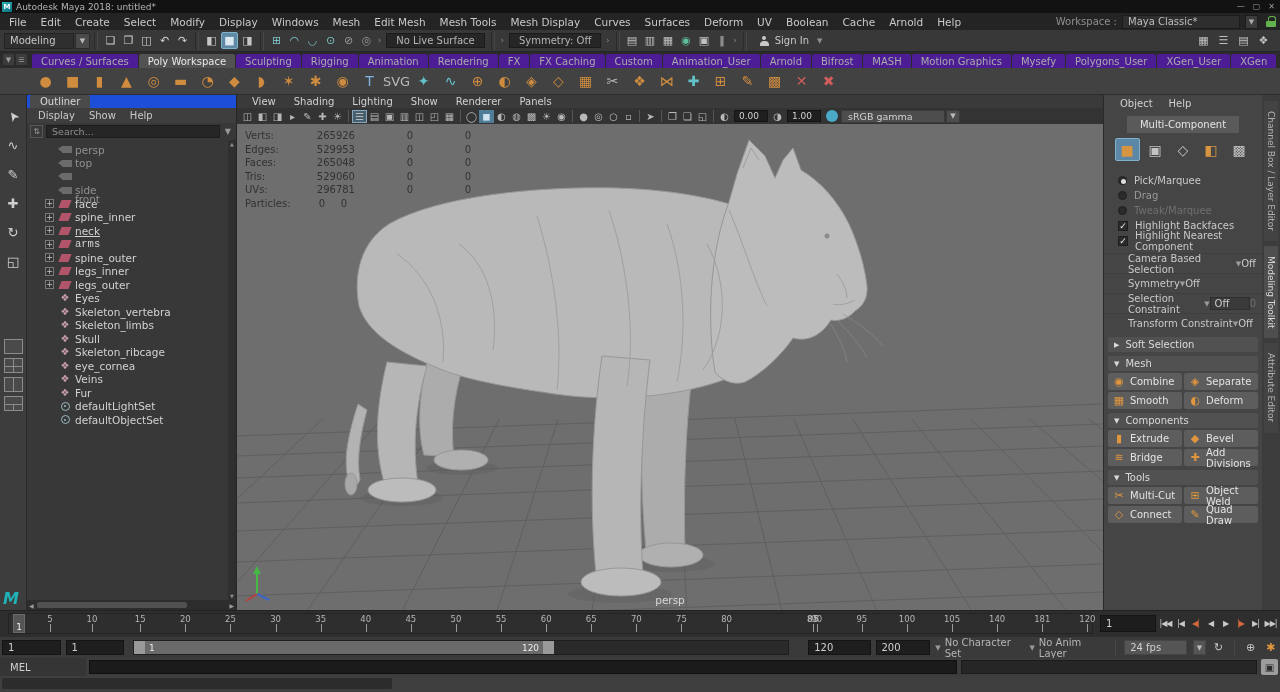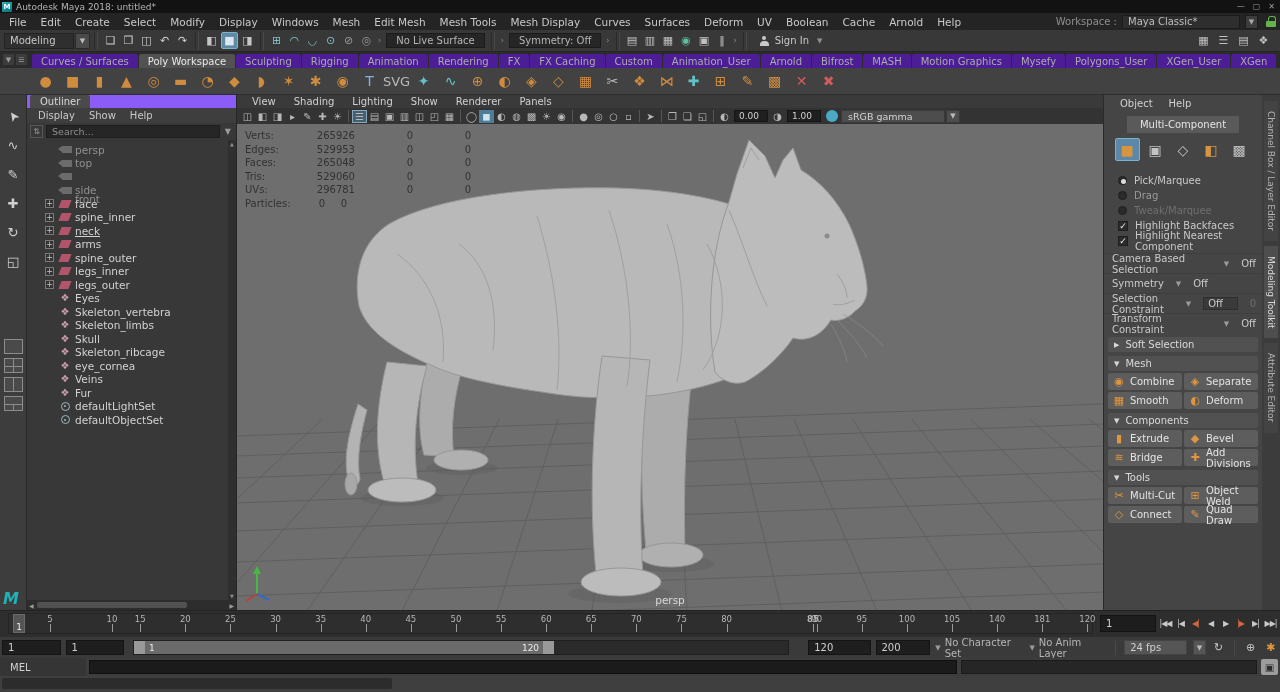--- a/index.html
+++ b/index.html
@@ -54,21 +54,21 @@
   .tb-icon{width:19px;height:19px;color:#cfcfcf;font-size:13px;display:flex;align-items:center;justify-content:center}
   #layoutbtns{margin-top:58px;display:flex;flex-direction:column;gap:4px}
   .layout-btn{width:19px;height:15px;border:1px solid #8c8c8c;background:#4a4a4a;position:relative}
   .layout-btn .h{position:absolute;left:0;right:0;top:50%;height:1px;background:#8c8c8c}
   .layout-btn .v{position:absolute;top:0;bottom:0;left:50%;width:1px;background:#8c8c8c}
   .layout-btn .v2{position:absolute;top:50%;bottom:0;left:50%;width:1px;background:#8c8c8c}
   #maya-logo{position:absolute;left:3px;bottom:84px;font-size:16px;font-weight:bold;font-style:italic;color:#1fb2b7}
 
   
   #outliner{left:27px;top:95px;width:210px;height:515px;background:#383838;border-right:1px solid #262626;display:flex;flex-direction:column}
-  .ol-tabrow{height:13px;background:#8b5cf6;display:flex;align-items:flex-start}
+  .ol-tabrow{height:13px;background:#1d4ed8;display:flex;align-items:flex-start}
   .ol-tab{background:#4a4a4a;color:#d8d8d8;font-size:10px;padding:0 10px;height:13px;line-height:13px;border-radius:2px 2px 0 0;margin-left:3px}
   .ol-menus{height:15px;background:#3e3e3e;display:flex;align-items:center;font-size:10px;color:#c9c9c9;padding-left:4px}
   .ol-menus div{padding:0 7px}
   .ol-search{height:17px;display:flex;align-items:center;padding:1px 3px;gap:3px}
   .ol-sort{width:13px;height:13px;border:1px solid #575757;color:#9a9a9a;font-size:8px;display:flex;align-items:center;justify-content:center}
   .ol-input{flex:1;height:13px;background:#262626;border:1px solid #1d1d1d;color:#8f8f8f;font-size:9.5px;display:flex;align-items:center;padding:0 5px}
   .ol-arrow{color:#9a9a9a;font-size:8px;padding:0 2px}
   #ol-list{flex:1;position:relative;padding-top:3px;overflow:hidden;font-size:10.5px;color:#d2d2d2}
   .ol-row{height:13.5px;display:flex;align-items:center;padding-left:18px}
   .ol-exp{width:9px;height:9px;border:1px solid #7a7a7a;background:#333;color:#c5c5c5;font-size:8px;line-height:7px;text-align:center;margin-right:4px;flex:none}
@@ -117,21 +117,21 @@
   .tk-modes{display:flex;gap:3px;justify-content:center;margin-bottom:12px}
   .tk-mode{width:25px;height:23px;display:flex;align-items:center;justify-content:center;font-size:14px;color:#d79441;border:1px solid transparent;border-radius:2px}
   .tk-mode.active{background:#5d87a6;border:1px solid #7fb2cc}
   .tk-mode.dim{color:#c3c3c3}
   .tk-radio,.tk-check{display:flex;align-items:center;gap:7px;height:15px;padding-left:14px;color:#c9c9c9}
   .radio-dot{width:9px;height:9px;border-radius:50%;background:#2b2b2b;border:1px solid #1e1e1e;position:relative;flex:none}
   .tk-radio.selected .radio-dot::after{content:"";position:absolute;left:2px;top:2px;width:5px;height:5px;border-radius:50%;background:#dcdcdc}
   .tk-radio.off{color:#9a9a9a}
   .tk-radio.disabled{color:#6f6f6f}
   .check-box{width:10px;height:10px;background:#2b2b2b;border:1px solid #1e1e1e;color:#ececec;font-size:9px;line-height:9px;text-align:center;flex:none}
-  .tk-select{height:20px;display:flex;align-items:center;gap:12px;padding:0 6px 0 8px;color:#c9c9c9;border-top:1px solid #3e3e3e}
+  .tk-select{height:20px;display:flex;align-items:center;gap:0;padding:0 6px 0 24px;color:#c9c9c9;border-top:1px solid #3e3e3e}
   .tk-select .arr{color:#9a9a9a;font-size:7px}
   .tk-select .valbox{width:50px;height:13px;background:#3a3a3a;border:1px solid #2e2e2e;display:flex;align-items:center;padding:0 4px}
   .tk-select .extra{margin-left:auto;color:#6f6f6f}
   .tk-sec{height:15px;background:#515151;margin:4px 4px 2px;display:flex;align-items:center;gap:6px;padding-left:6px;color:#dadada;border-radius:2px}
   .tk-sec .tri{font-size:7px;color:#d9d9d9}
   .tk-grid{display:grid;grid-template-columns:1fr 1fr;gap:2px;padding:0 4px;margin-bottom:3px}
   .tk-btn{height:17px;background:#5d5d5d;border-radius:2px;display:flex;align-items:center;gap:5px;padding-left:5px;color:#e3e3e3}
   .tk-btn .ic{color:#e0963f;font-size:11px;width:12px;text-align:center;flex:none}
 
   
@@ -423,21 +423,21 @@
           <div class="ol-ic">
             <div class="mesh-icon"></div>
           </div>
           <div style="white-space: nowrap; text-decoration: underline;">neck</div>
         </div>
         <div class="ol-row">
           <div class="ol-exp">+</div>
           <div class="ol-ic">
             <div class="mesh-icon"></div>
           </div>
-          <div style="white-space: nowrap;">arms</div>
+          <div style="white-space: nowrap; font-family: Liberation Mono, monospace;">arms</div>
         </div>
         <div class="ol-row">
           <div class="ol-exp">+</div>
           <div class="ol-ic">
             <div class="mesh-icon"></div>
           </div>
           <div style="white-space: nowrap;">spine_outer</div>
         </div>
         <div class="ol-row">
           <div class="ol-exp">+</div>
@@ -838,21 +838,21 @@
       <div class="side-tab">Attribute Editor</div>
     </div>
 
   <div id="timeline" class="abs">
     <div id="tl-track">
       <div id="playhead">1</div>
     <div class="tick" style="left: 41.08px;">
           <div class="tl">5</div>
           <div class="tm"></div>
         </div>
-        <div class="tick" style="left: 103px;">
+        <div class="tick" style="left: 83px;">
           <div class="tl">10</div>
           <div class="tm"></div>
         </div>
         <div class="tick" style="left: 131.28px;">
           <div class="tl">15</div>
           <div class="tm"></div>
         </div>
         <div class="tick" style="left: 176.38px;">
           <div class="tl">20</div>
           <div class="tm"></div>

